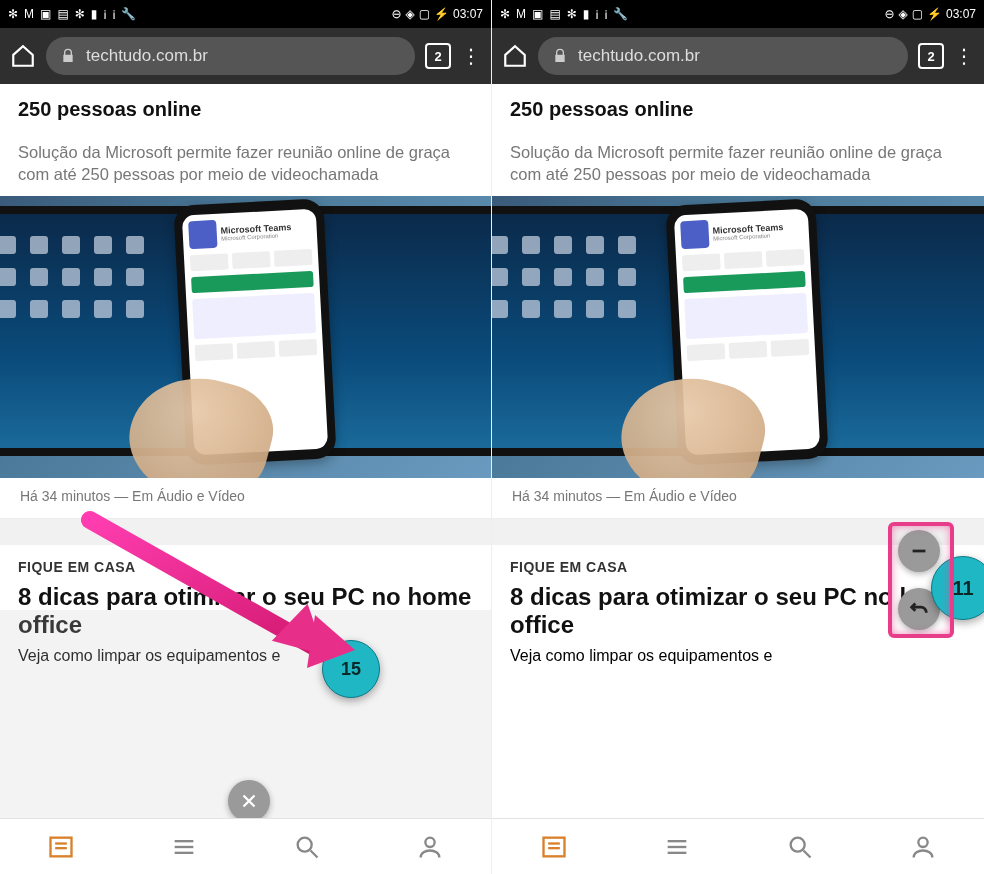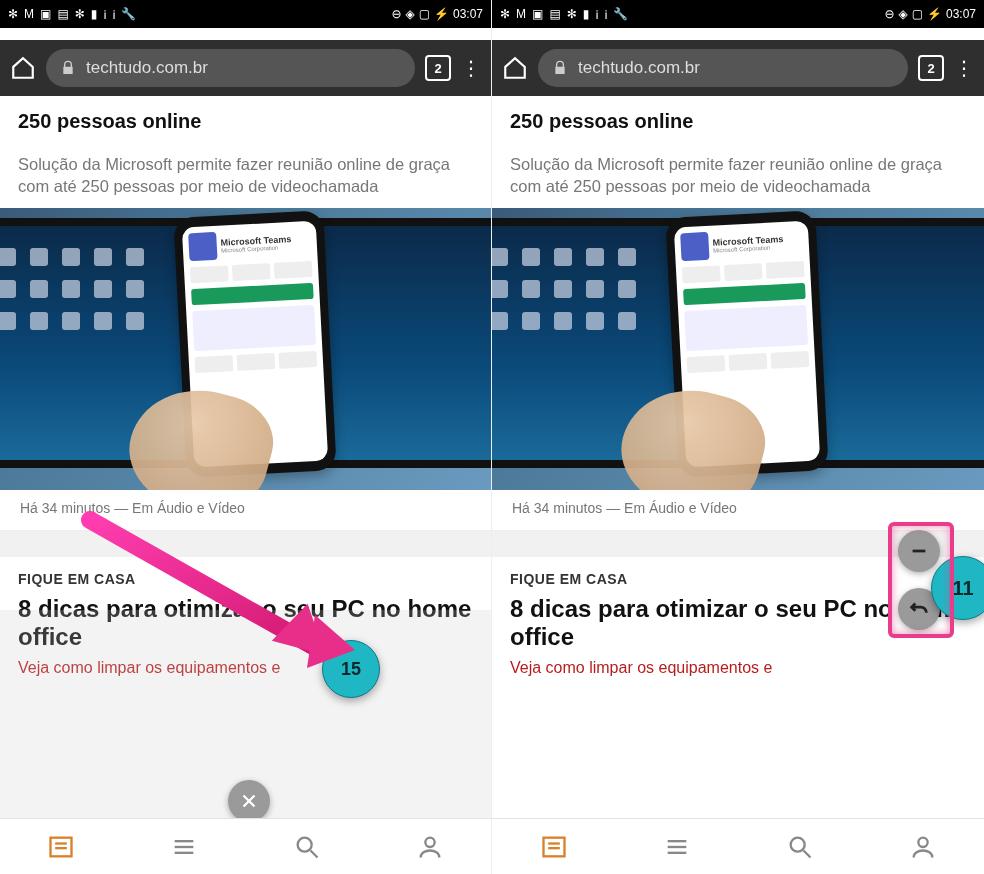--- a/index.html
+++ b/index.html
@@ -6,21 +6,21 @@
 body { font-family: Arial, Helvetica, sans-serif; background: #fff; }
 .wrap { display: flex; width: 984px; height: 874px; }
 .pane { width: 492px; height: 874px; position: relative; overflow: hidden; background: #fff; border-right: 1px solid #eee; }
 .pane:last-child { border-right: none; }
 
 .statusbar { height: 28px; background: #000; color: #fff; display: flex; align-items: center; padding: 0 8px; font-size: 12px; }
 .status-left { display: flex; gap: 6px; align-items: center; flex: 1; }
 .status-left span { font-size: 12px; }
 .status-right { display: flex; align-items: center; gap: 4px; }
 
-.browserbar { height: 56px; background: #2f2f2f; display: flex; align-items: center; padding: 0 10px; gap: 10px; margin-top: 12px; }
+.browserbar { height: 56px; background: #2f2f2f; display: flex; align-items: center; padding: 0 10px; gap: 10px; }
 .home-ic { width: 26px; height: 26px; color: #fff; }
 .url { flex: 1; background: #555; border-radius: 22px; height: 38px; display: flex; align-items: center; padding: 0 14px; gap: 10px; color: #ddd; font-size: 17px; }
 .tabcount { width: 26px; height: 26px; border: 2px solid #fff; border-radius: 4px; color: #fff; display: flex; align-items: center; justify-content: center; font-size: 13px; font-weight: bold; }
 .dots { color: #fff; font-size: 20px; width: 20px; text-align: center; }
 
 .content { position: relative; background: #fff; }
 .article { padding: 14px 18px 10px; }
 .h1partial { font-size: 20px; font-weight: 800; color: #111; line-height: 1.15; }
 .subtitle { font-size: 16.5px; color: #777; margin-top: 20px; line-height: 1.35; }
 
@@ -39,21 +39,21 @@
 .app-btn{height:16px;background:#1a9a5a;border-radius:3px;margin-top:2px;}
 .app-card{height:40px;background:#eef;border-radius:3px;margin-top:2px;}
 .thumb{position:absolute;left:130px;bottom:-20px;width:140px;height:120px;background:radial-gradient(ellipse at 40% 30%,#e8c9a8,#c8a078);border-radius:60% 40% 50% 50%;transform:rotate(15deg);opacity:.92;}
 
 .meta { padding: 10px 20px 14px; background: #fff; color: #777; font-size: 14px; border-bottom: 1px solid #eee; }
 .sep { background:#f1f1f1; height: 26px; }
 
 .article2 { padding: 14px 18px 8px; }
 .kicker { font-size: 14px; color: #333; letter-spacing: .5px; font-weight: 600; }
 .h2 { font-size: 24px; font-weight: 800; color: #111; line-height: 1.18; margin-top: 8px; }
-.sub2 { font-size: 16px; color: #b91c1c; margin-top: 8px; }
+.sub2 { font-size: 16px; color: #000000; margin-top: 8px; }
 
 .bottombar { position:absolute; bottom:0; left:0; right:0; height:56px; background:#fff; border-top:1px solid #e3e3e3; display:flex; align-items:center; justify-content:space-around; }
 .bicon { width:28px; height:28px; color:#888; }
 .bicon.active { color:#d9802a; }
 
 
 .bubble { position:absolute; border-radius:50%; background:#20b7c4; color:#0a2a2a; font-weight:800; display:flex; align-items:center; justify-content:center; box-shadow:0 3px 8px rgba(0,0,0,.35); border:1px solid #0a7a88;}
 .bub-left { width:58px; height:58px; left:322px; top:640px; font-size:18px;}
 .bub-right { width:64px; height:64px; left:439px; top:556px; font-size:20px;}
 .graycirc { position:absolute; width:42px; height:42px; border-radius:50%; background:#9a9a9a; display:flex; align-items:center; justify-content:center; box-shadow:0 2px 6px rgba(0,0,0,.3);}

